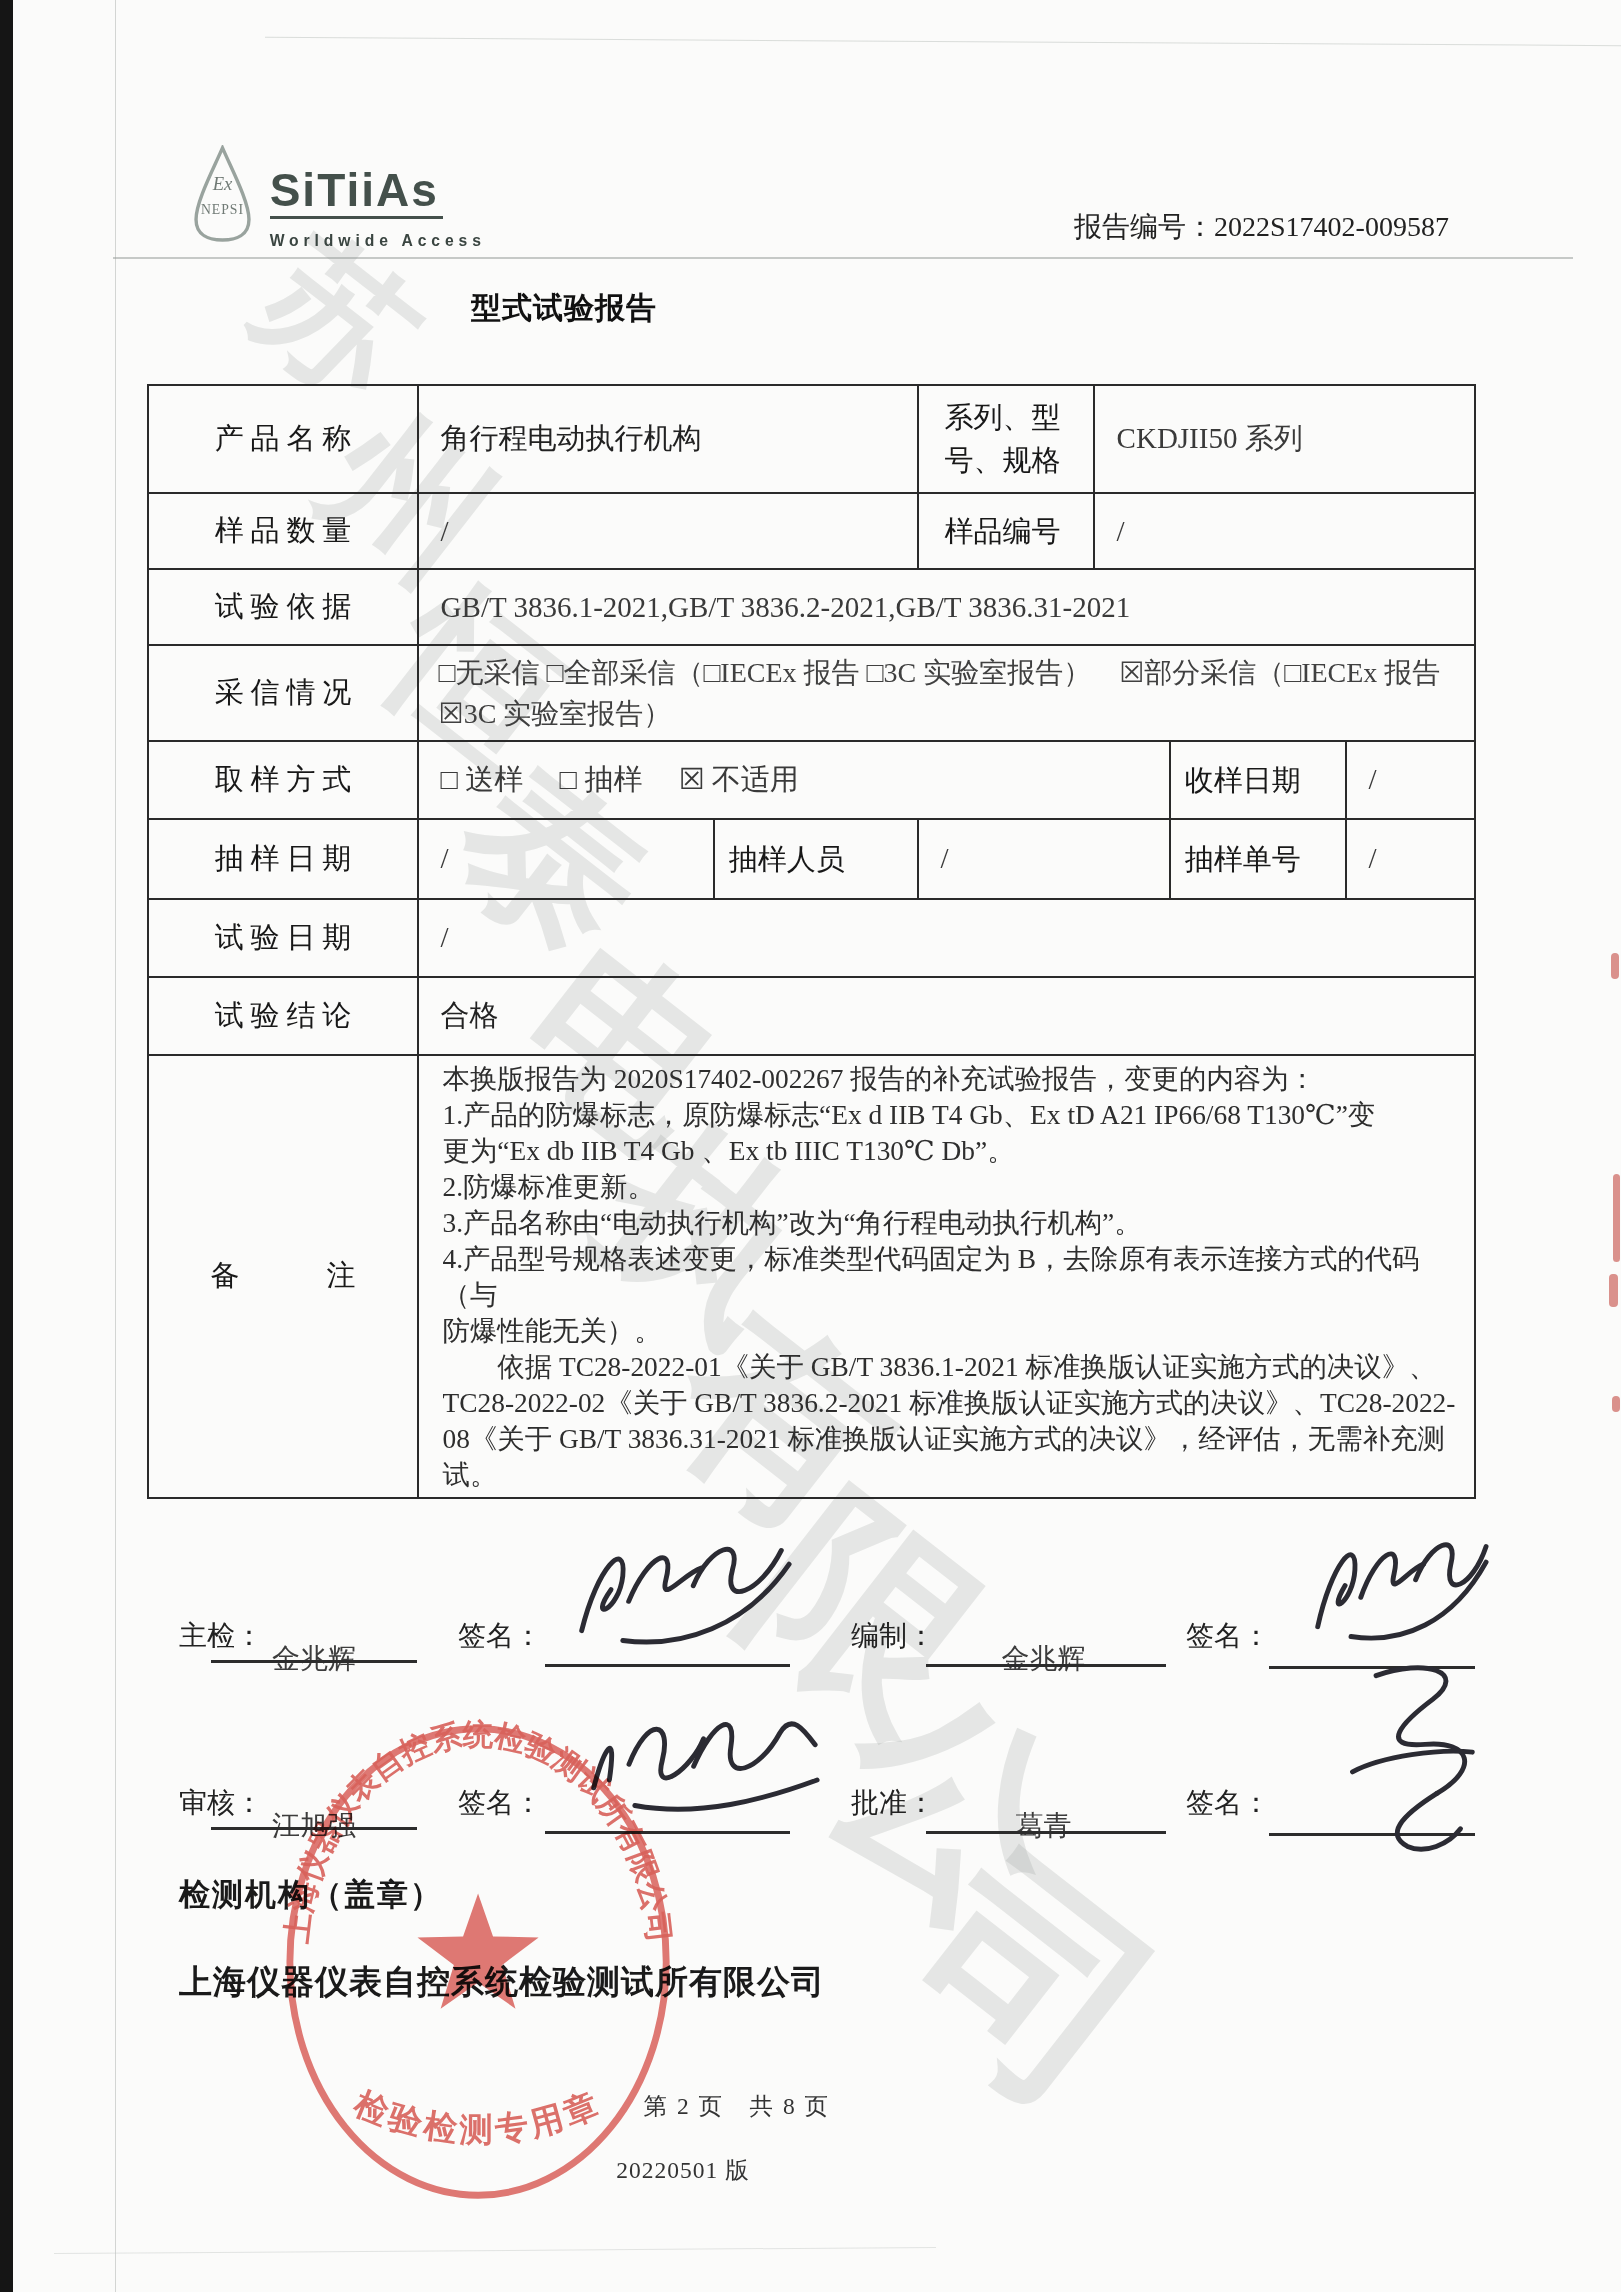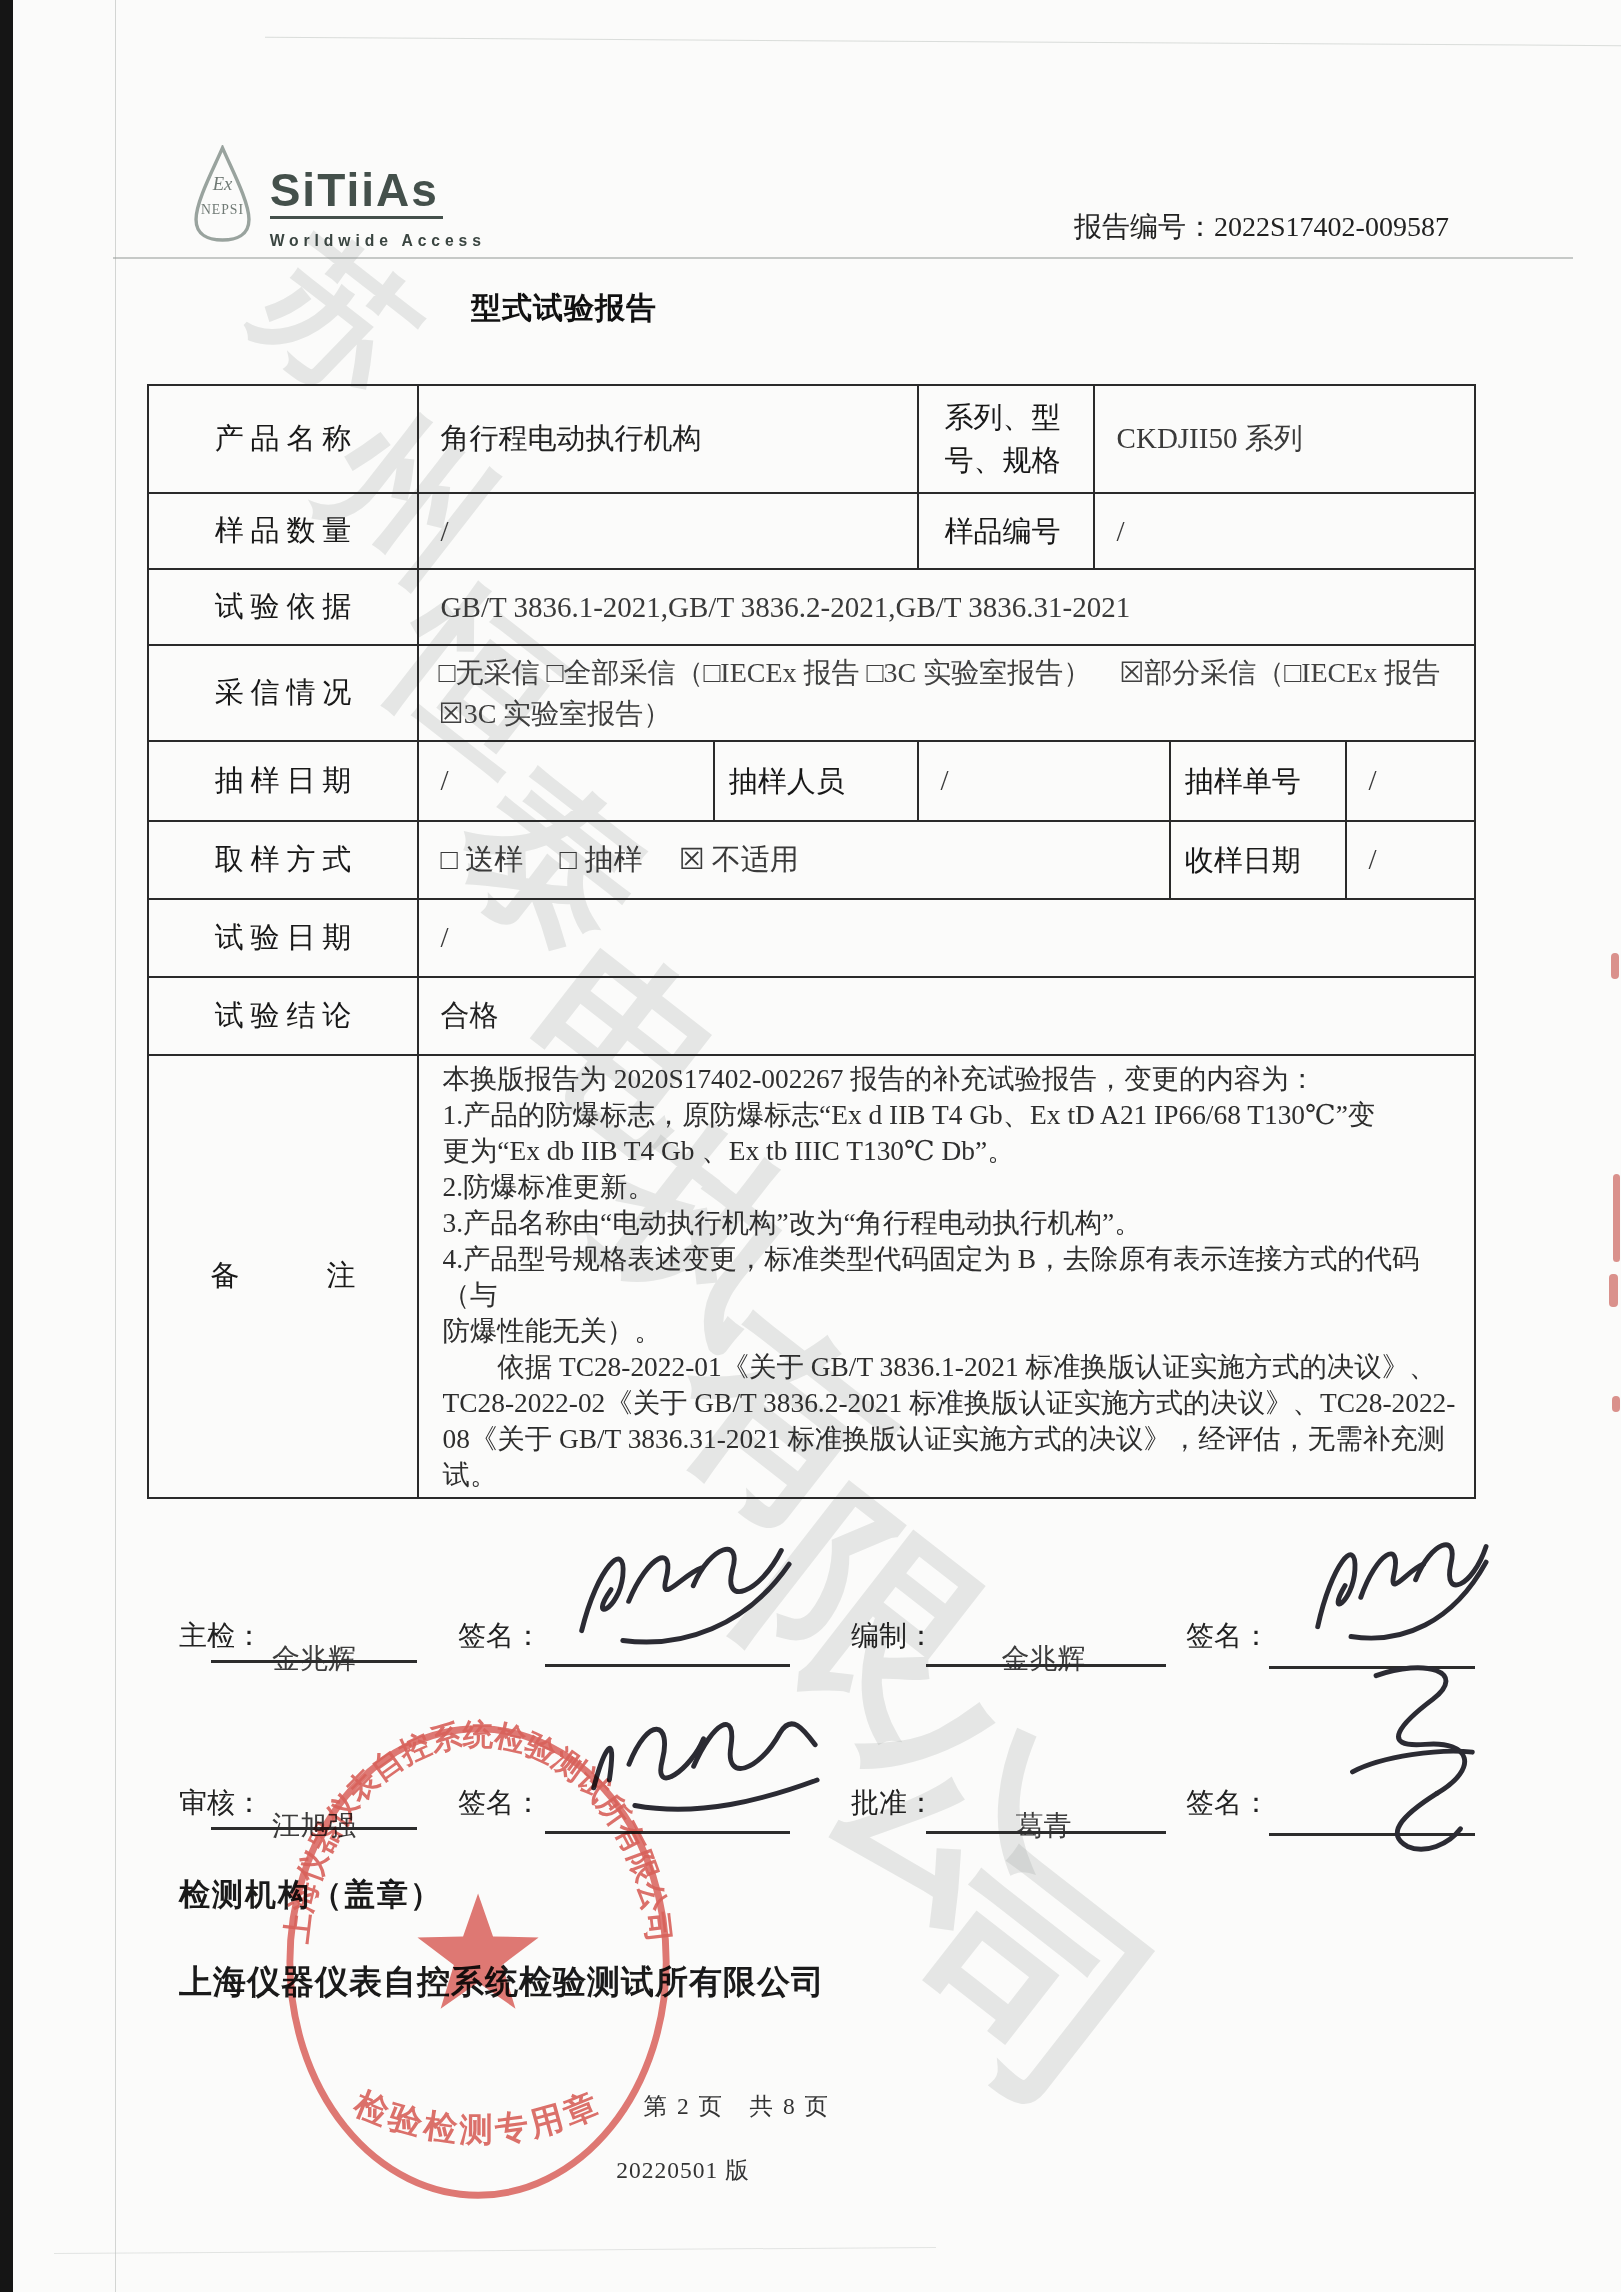--- a/index.html
+++ b/index.html
@@ -125,32 +125,32 @@
     </tr>
     <tr style="height:76px">
       <td class="lb">试验依据</td>
       <td class="val" colspan="6">GB/T 3836.1-2021,GB/T 3836.2-2021,GB/T 3836.31-2021</td>
     </tr>
     <tr style="height:82px">
       <td class="lb">采信情况</td>
       <td class="val-pre" colspan="6">□无采信 □全部采信（□IECEx 报告 □3C 实验室报告）　☒部分采信（□IECEx 报告
 ☒3C 实验室报告）</td>
     </tr>
+    <tr style="height:76px">
+      <td class="lb">取样方式</td>
+      <td class="val" colspan="4">□ 送样　 □ 抽样　 ☒ 不适用</td>
+      <td class="lb2" style="line-height:76px;padding-left:13.7px">收样日期</td>
+      <td class="val">/</td>
+    </tr>
     <tr style="height:78px">
       <td class="lb">抽样日期</td>
       <td class="val">/</td>
       <td class="lb2" style="line-height:78px;padding-left:13.7px">抽样人员</td>
       <td class="val" colspan="2">/</td>
       <td class="lb2" style="line-height:78px;padding-left:13.7px">抽样单号</td>
-      <td class="val">/</td>
-    </tr>
-    <tr style="height:76px">
-      <td class="lb">取样方式</td>
-      <td class="val" colspan="4">□ 送样　 □ 抽样　 ☒ 不适用</td>
-      <td class="lb2" style="line-height:76px;padding-left:13.7px">收样日期</td>
       <td class="val">/</td>
     </tr>
     <tr style="height:78px">
       <td class="lb">试验日期</td>
       <td class="val" colspan="6">/</td>
     </tr>
     <tr style="height:78px">
       <td class="lb">试验结论</td>
       <td class="val" colspan="6" style="color:#222">合格</td>
     </tr>

